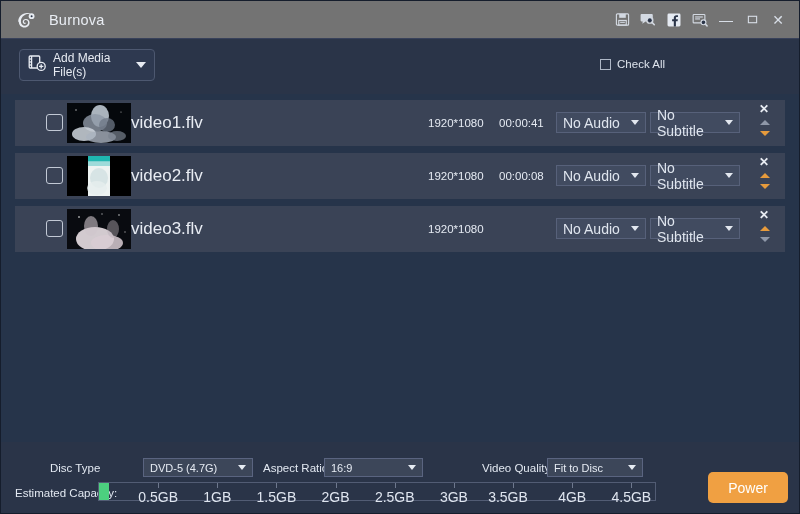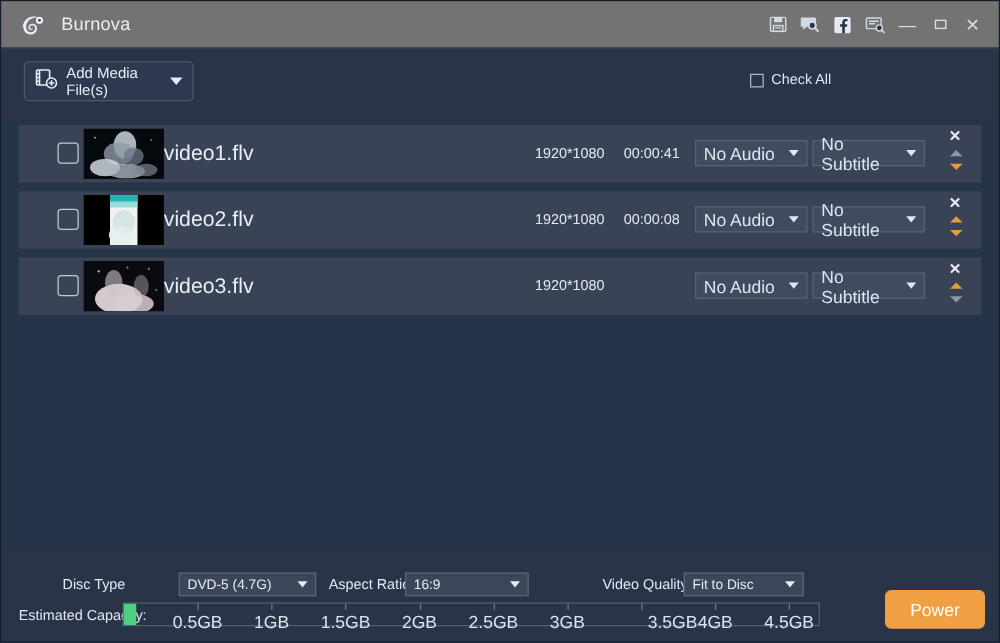--- a/index.html
+++ b/index.html
@@ -404,21 +404,21 @@
         <div class="tick-label" style="left: 118.298px;">1GB</div>
         <div class="tick" style="left: 177.447px;"></div>
         <div class="tick-label" style="left: 177.447px;">1.5GB</div>
         <div class="tick" style="left: 236.596px;"></div>
         <div class="tick-label" style="left: 236.596px;">2GB</div>
         <div class="tick" style="left: 295.745px;"></div>
         <div class="tick-label" style="left: 295.745px;">2.5GB</div>
         <div class="tick" style="left: 354.894px;"></div>
         <div class="tick-label" style="left: 354.894px;">3GB</div>
         <div class="tick" style="left: 414.043px;"></div>
-        <div class="tick-label" style="left: 439px;">3.5GB</div>
+        <div class="tick-label" style="left: 409px;">3.5GB</div>
         <div class="tick" style="left: 473.191px;"></div>
         <div class="tick-label" style="left: 473.191px;">4GB</div>
         <div class="tick" style="left: 532.34px;"></div>
         <div class="tick-label" style="left: 532.34px;">4.5GB</div>
       </div>
   </div>
 
 </div>
 
 </body></html>

